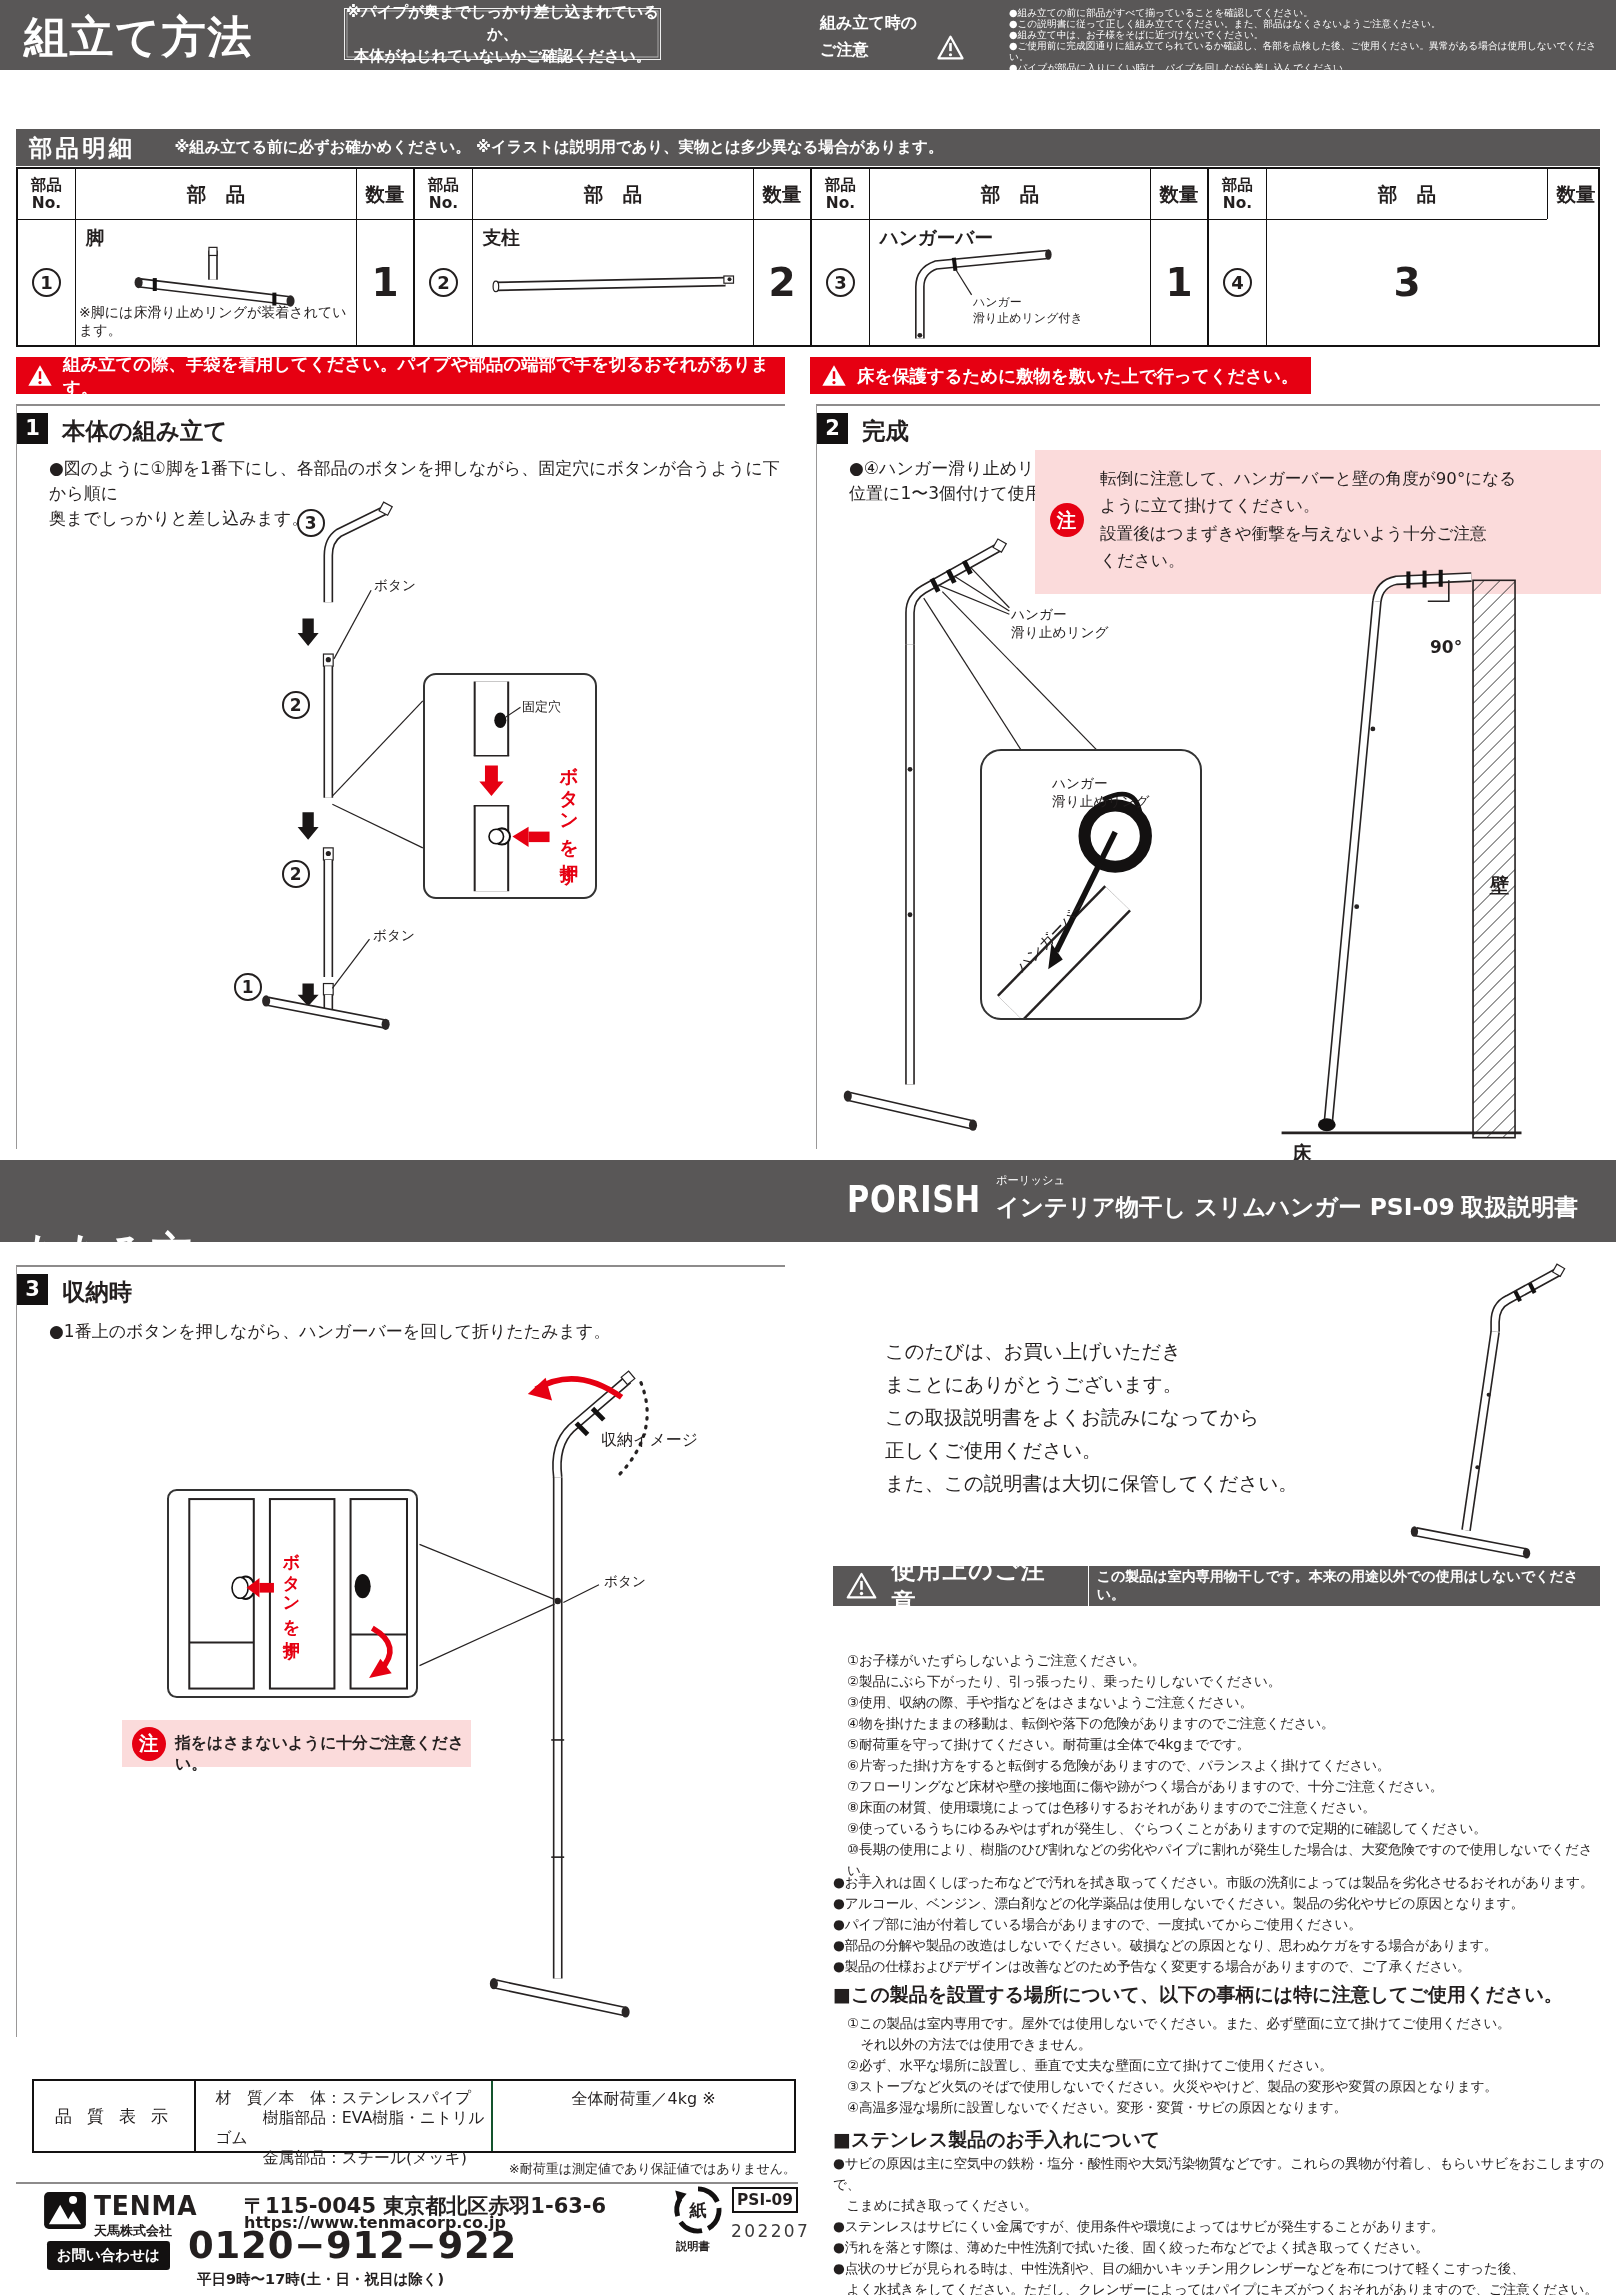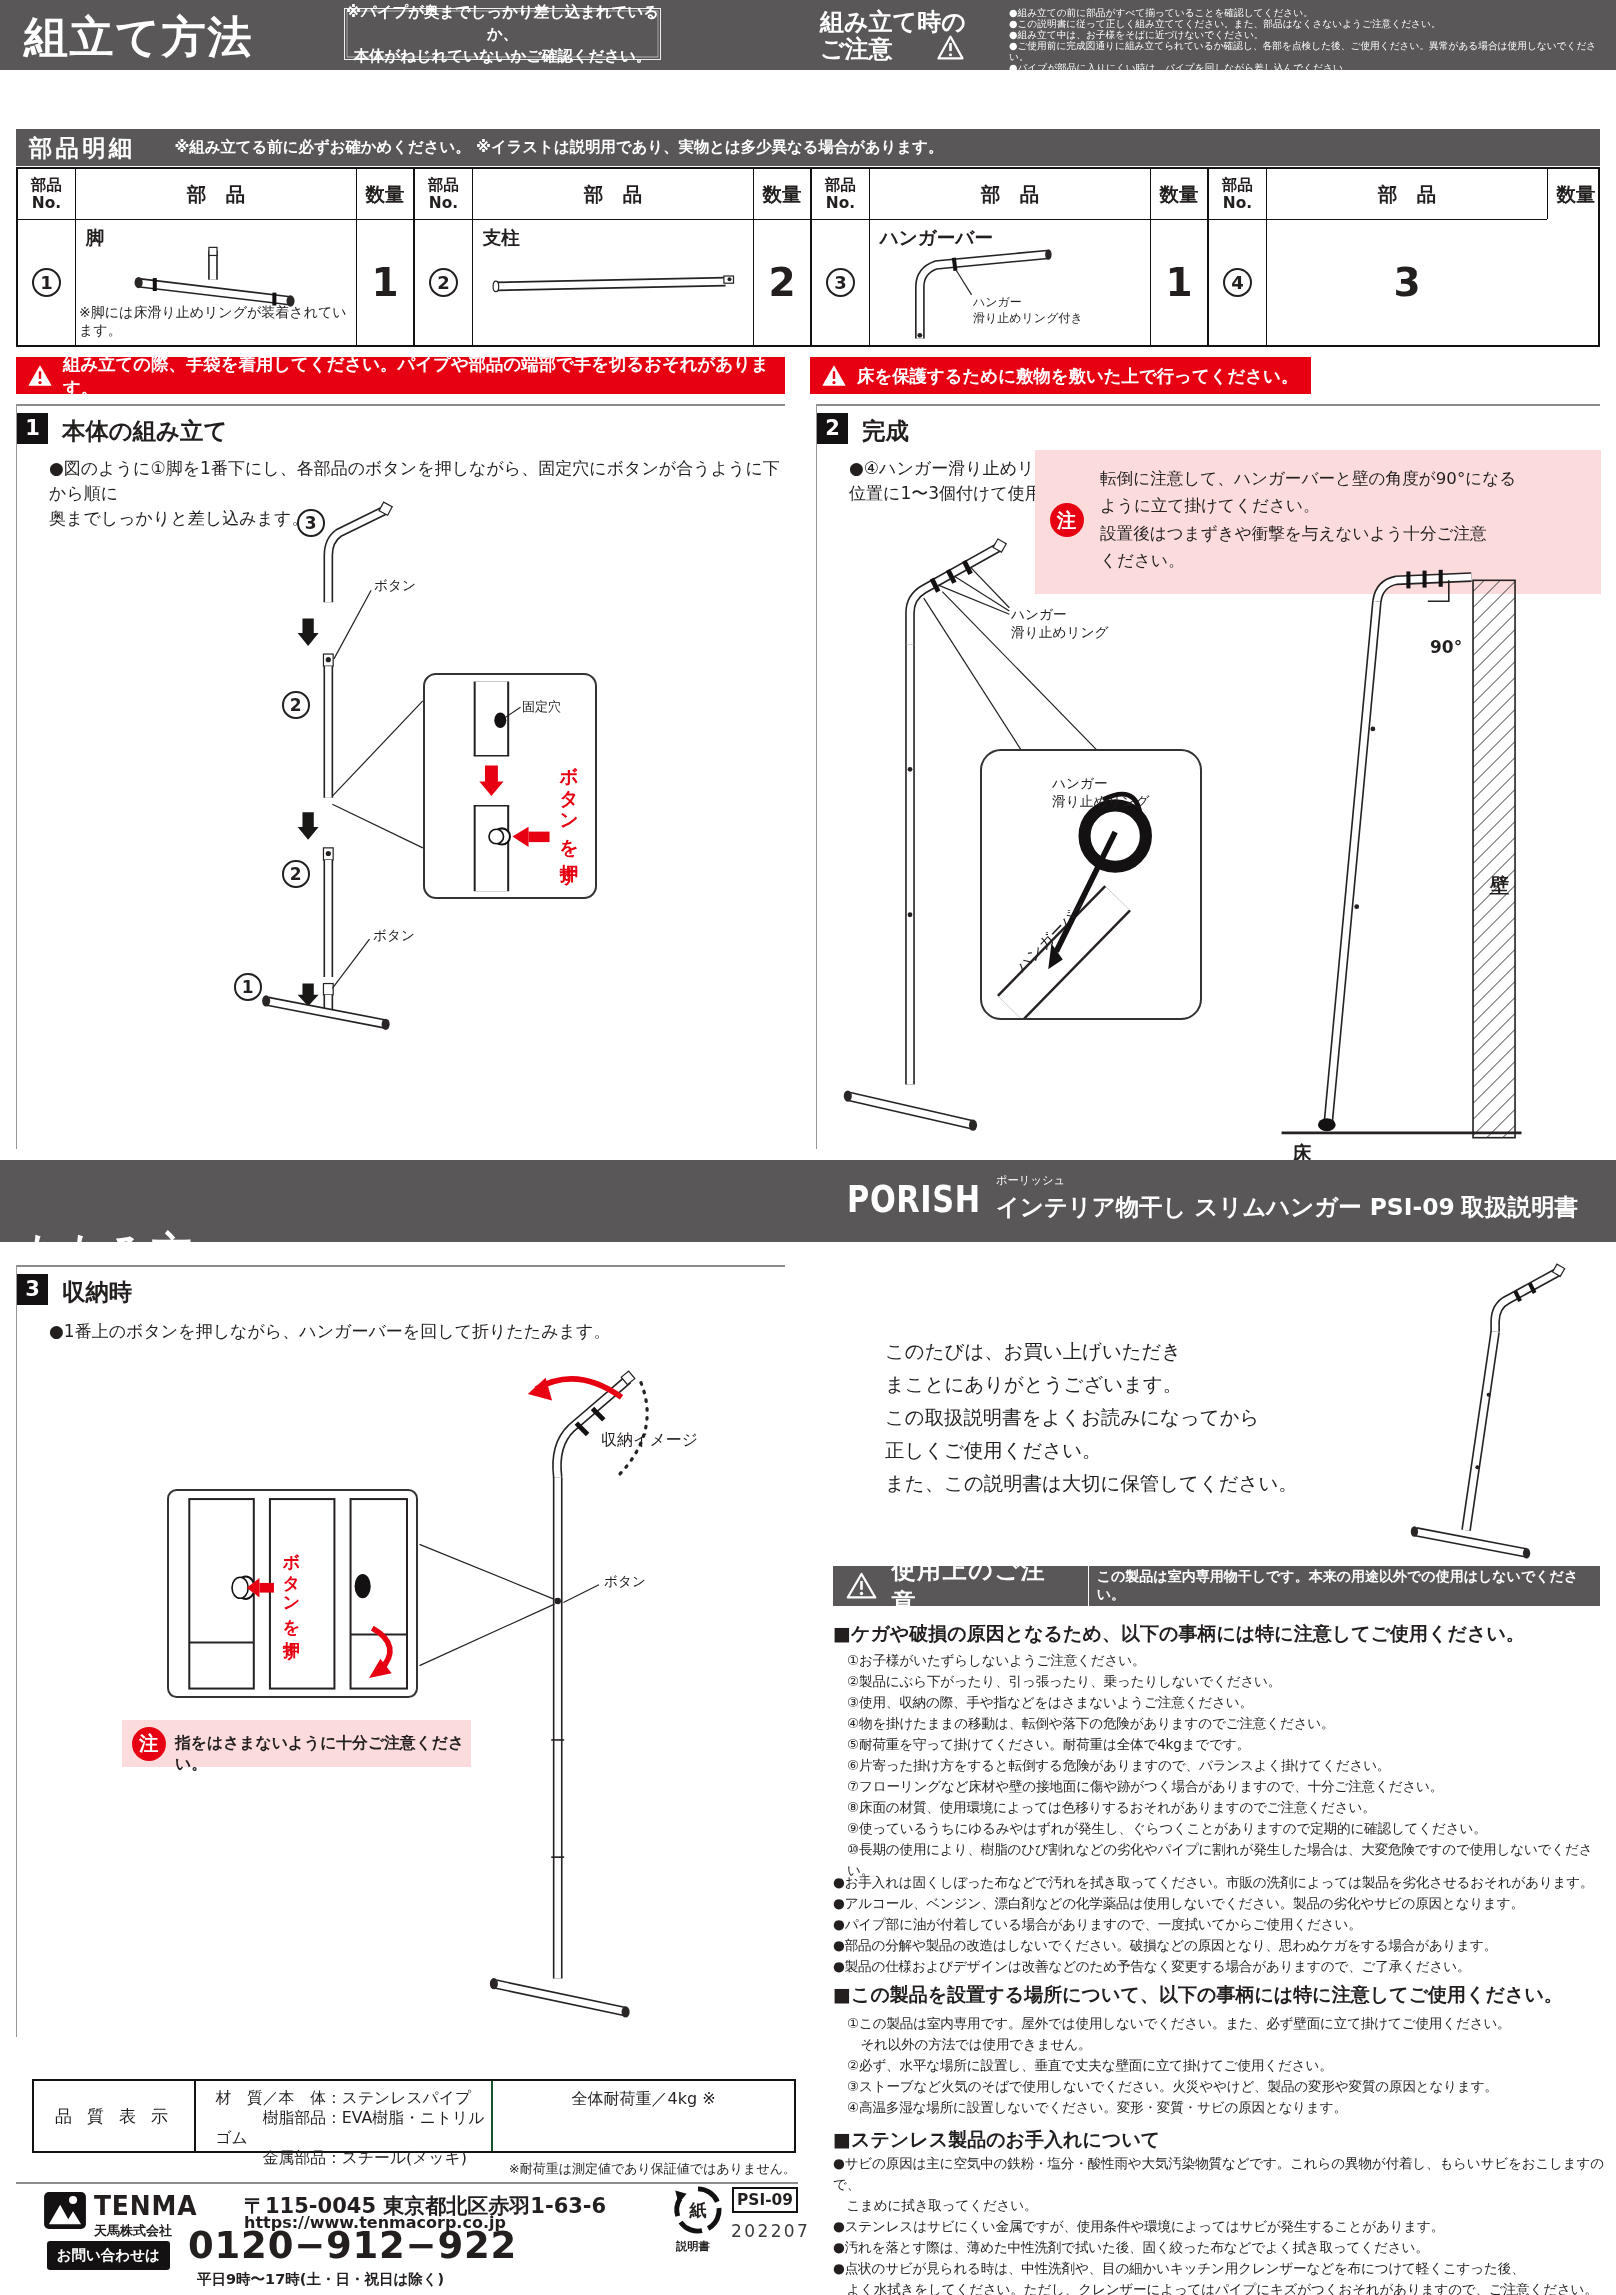--- a/index.html
+++ b/index.html
@@ -42,21 +42,21 @@
 </style>
 </head>
 <body>
 
 <div class="page">
 
   <div class="abs gray-bar" style="left:0;top:0;width:1617px;height:70px;">
     <div class="abs b" style="left:24px;top:8px;font-size:44px;letter-spacing:1.6px;">組立て方法</div>
     <div class="abs pre" style="left:344px;top:8px;width:317px;height:52px;border:1.6px solid #efefef;box-shadow:inset 0 0 0 1.6px #595757, inset 0 0 0 2.4px #bbb;display:flex;align-items:center;justify-content:center;text-align:center;font-size:15.4px;font-weight:bold;line-height:22px;">※パイプが奥までしっかり差し込まれているか、
 本体がねじれていないかご確認ください。</div>
-    <div class="abs b pre" style="left:820px;top:9px;font-size:24px;line-height:27px;">組み立て時の
+    <div class="abs b pre" style="left:820px;top:9px;font-size:16px;line-height:27px;">組み立て時の
 ご注意</div>
     <div class="abs" style="left:936px;top:34px;">
       <svg width="29" height="27" viewBox="0 0 36 33">
           <path d="M18 3 L33 30 H3 Z" fill="none" stroke="#fff" stroke-width="2.6" stroke-linejoin="round"></path>
           <rect x="16.4" y="11" width="3.2" height="10" fill="#fff"></rect>
           <circle cx="18" cy="25.5" r="2" fill="#fff"></circle>
         </svg>
     </div>
     <div class="abs" style="left:1009px;top:7.3px;font-size:9.7px;line-height:11px;width:601px;">
       <div>●組み立ての前に部品がすべて揃っていることを確認してください。</div>
@@ -413,21 +413,20 @@
       <svg width="31" height="27.5" viewBox="0 0 38 34">
           <path d="M19 2.5 L36 31.5 H2 Z" fill="none" stroke="#fff" stroke-width="2.8" stroke-linejoin="round"></path>
           <rect x="17.4" y="11" width="3.2" height="11" fill="#fff"></rect>
           <circle cx="19" cy="26.5" r="2.1" fill="#fff"></circle>
         </svg>
     </span>
     <span class="b" style="font-size:24px;margin-left:14.5px;letter-spacing:1.6px;">使用上のご注意</span>
     <span class="b" style="font-size:14px;margin-left:21px;border:1.6px solid #fff;padding:4px 8px;">この製品は室内専用物干しです。本来の用途以外での使用はしないでください。</span>
   </div>
 
-  <div class="abs usage-head" style="left:833px;top:1621px;">■ケガや破損の原因となるため、以下の事柄には特に注意してご使用ください。</div>
   <div class="abs ulist" style="left:847px;top:1650px;width:764px;">
     <div class="pre">①お子様がいたずらしないようご注意ください。</div>
     <div class="pre">②製品にぶら下がったり、引っ張ったり、乗ったりしないでください。</div>
     <div class="pre">③使用、収納の際、手や指などをはさまないようご注意ください。</div>
     <div class="pre">④物を掛けたままの移動は、転倒や落下の危険がありますのでご注意ください。</div>
     <div class="pre">⑤耐荷重を守って掛けてください。耐荷重は全体で4kgまでです。</div>
     <div class="pre">⑥片寄った掛け方をすると転倒する危険がありますので、バランスよく掛けてください。</div>
     <div class="pre">⑦フローリングなど床材や壁の接地面に傷や跡がつく場合がありますので、十分ご注意ください。</div>
     <div class="pre">⑧床面の材質、使用環境によっては色移りするおそれがありますのでご注意ください。</div>
     <div class="pre">⑨使っているうちにゆるみやはずれが発生し、ぐらつくことがありますので定期的に確認してください。</div>

